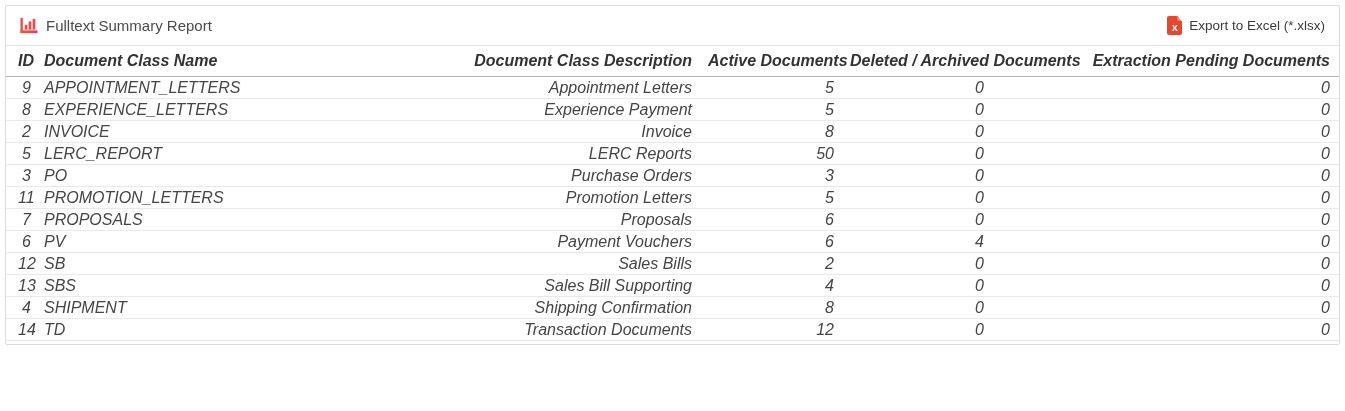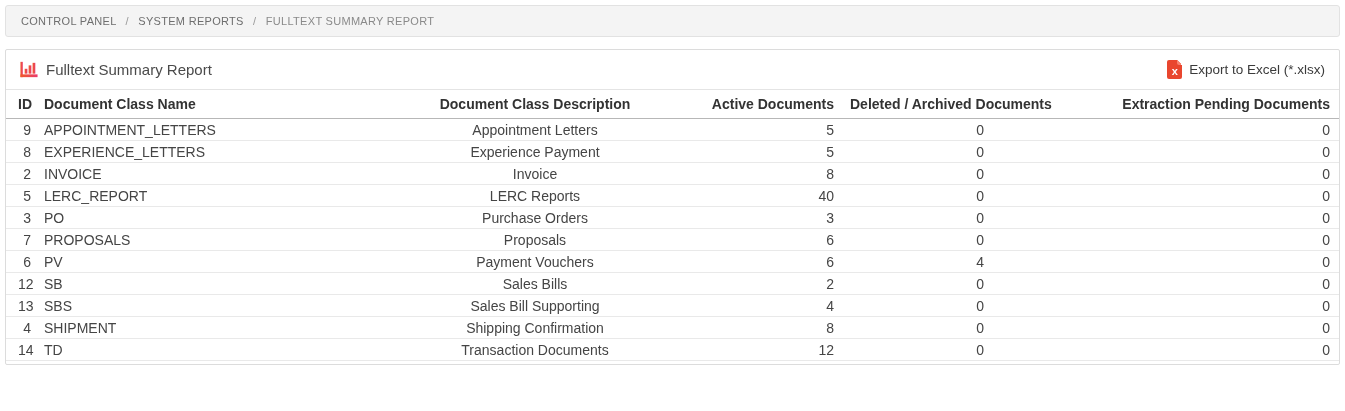--- a/index.html
+++ b/index.html
@@ -52,55 +52,48 @@
   .excel-icon .fold {
     position:absolute; top:0; right:0; width:5px; height:5px;
     background:linear-gradient(225deg,#ffffff 50%,#f7826f 50%);
     border-bottom-left-radius:2px;
   }
   .excel-icon .xl {
     color:#fff; font-size:11px; font-weight:bold; line-height:1; margin-top:3px;
   }
 
   
-  table { width:100%; border-collapse:collapse; table-layout:fixed; font-size:14px; }
+  table { width:100%; border-collapse:collapse; table-layout:fixed; font-size:16px;font-style:italic; }
   thead th {
     font-weight:bold; color:#333;
     padding:6px 8px;
     border-bottom:1px solid #b7b7b7;
     white-space:nowrap;
   }
   tbody td {
     padding:3.5px 8px;
     line-height:14px;
     color:#454545;
     border-bottom:1px solid #e9e9e9;
     white-space:nowrap;
     overflow:hidden;
   }
   th:nth-child(1), td:nth-child(1) { text-align:right; padding-right:5px; padding-left:12px; }
   th:nth-child(2), td:nth-child(2) { text-align:left; padding-left:8px; }
-  th:nth-child(3), td:nth-child(3) { text-align:center; }
+  th:nth-child(3), td:nth-child(3) { text-align:right; }
   th:nth-child(4), td:nth-child(4),
   th:nth-child(5), td:nth-child(5),
   th:nth-child(6), td:nth-child(6) { text-align:right; }
   th:nth-child(6), td:nth-child(6) { padding-right:9px; }
 </style>
 </head>
 <body>
 
 <div class="page">
 
-  <div class="breadcrumb-bar">
-    <a class="crumb">CONTROL PANEL</a>
-    <span class="sep">/</span>
-    <a class="crumb">SYSTEM REPORTS</a>
-    <span class="sep">/</span>
-    <span class="crumb current">FULLTEXT SUMMARY REPORT</span>
-  </div>
 
   <div class="panel">
 
     <div class="panel-header">
       <div class="panel-title-wrap">
         <span class="chart-icon">
           <svg viewBox="0 0 20 18" width="18" height="17" aria-hidden="true">
             <defs>
               <linearGradient id="barGrad" x1="0" y1="0" x2="1" y2="0">
                 <stop offset="0" stop-color="#f05a28"></stop>
@@ -167,29 +160,37 @@
             <td>INVOICE</td>
             <td>Invoice</td>
             <td>8</td>
             <td>0</td>
             <td>0</td>
           </tr>
           <tr>
             <td>5</td>
             <td>LERC_REPORT</td>
             <td>LERC Reports</td>
-            <td>40</td>
+            <td>50</td>
             <td>0</td>
             <td>0</td>
           </tr>
           <tr>
             <td>3</td>
             <td>PO</td>
             <td>Purchase Orders</td>
             <td>3</td>
+            <td>0</td>
+            <td>0</td>
+          </tr>
+          <tr>
+            <td>11</td>
+            <td>PROMOTION_LETTERS</td>
+            <td>Promotion Letters</td>
+            <td>5</td>
             <td>0</td>
             <td>0</td>
           </tr>
           <tr>
             <td>7</td>
             <td>PROPOSALS</td>
             <td>Proposals</td>
             <td>6</td>
             <td>0</td>
             <td>0</td>

